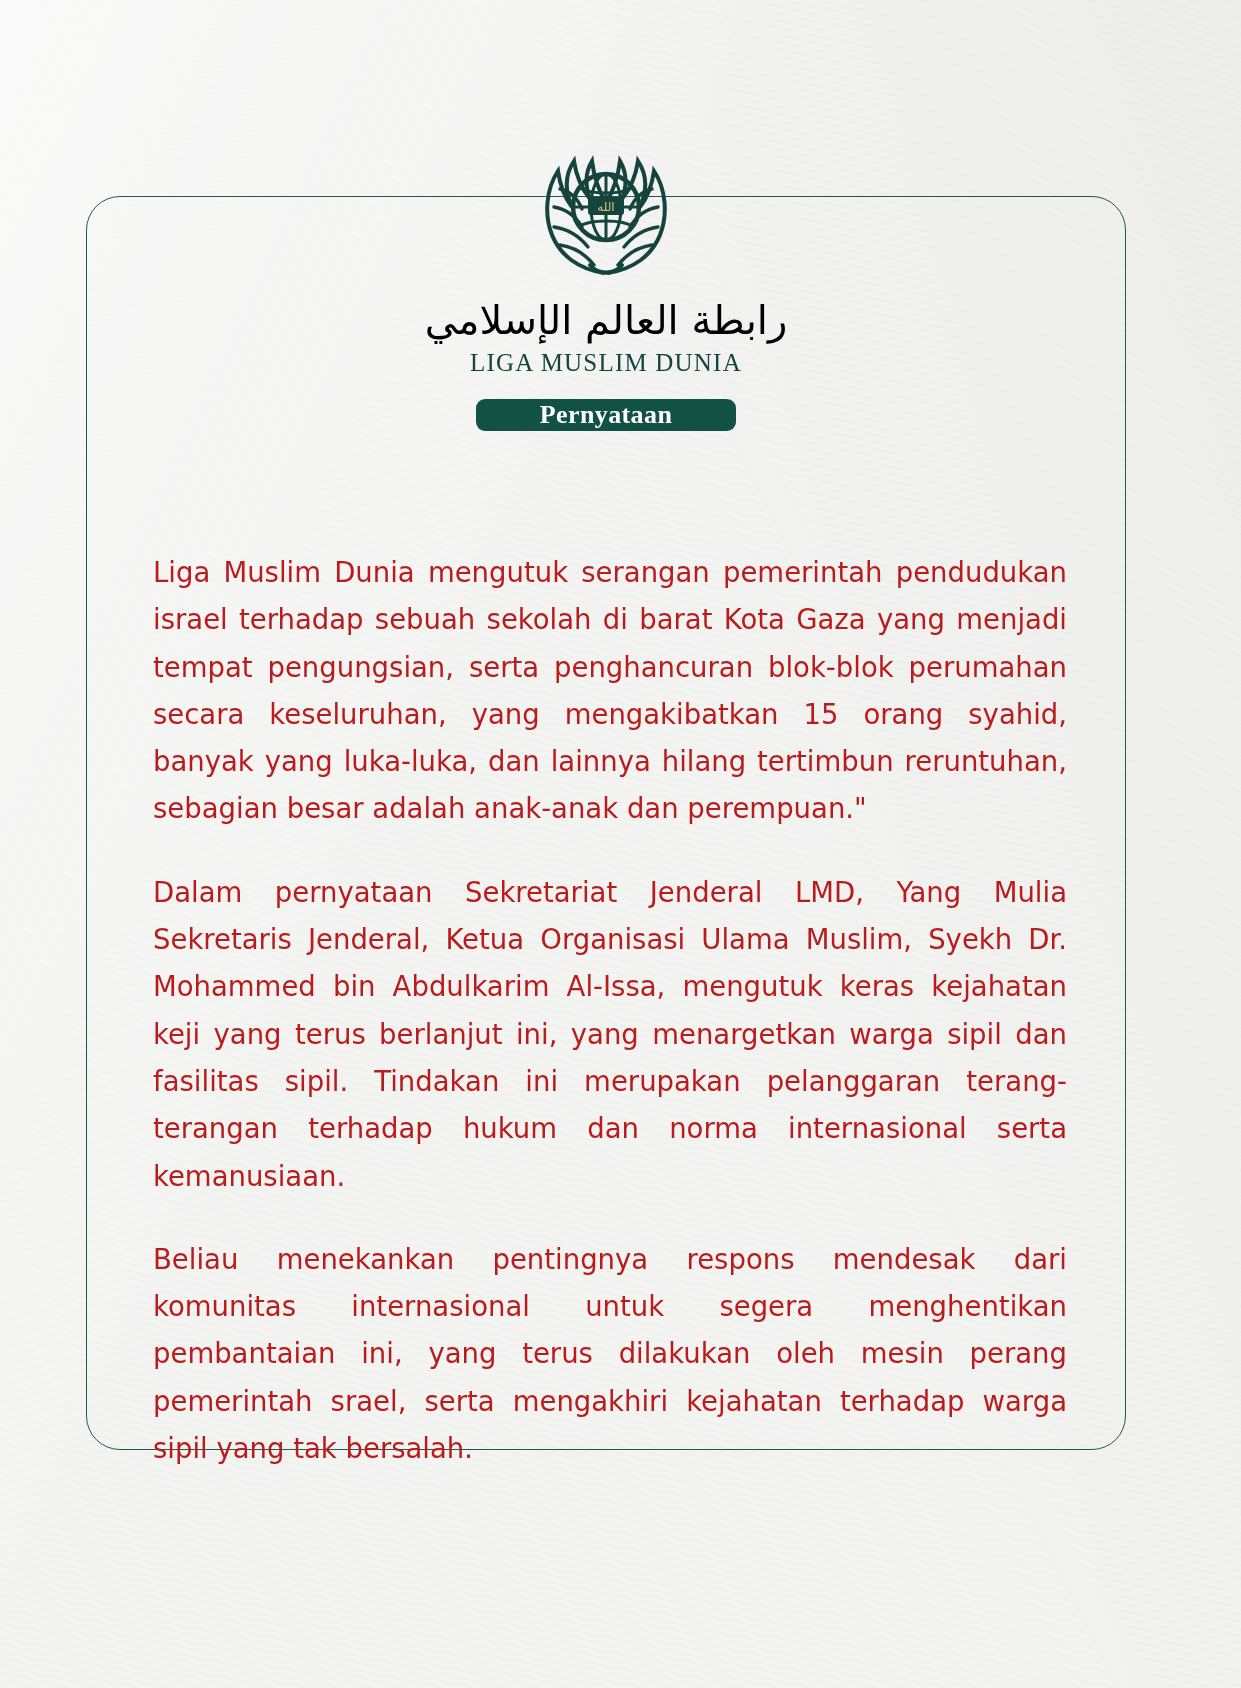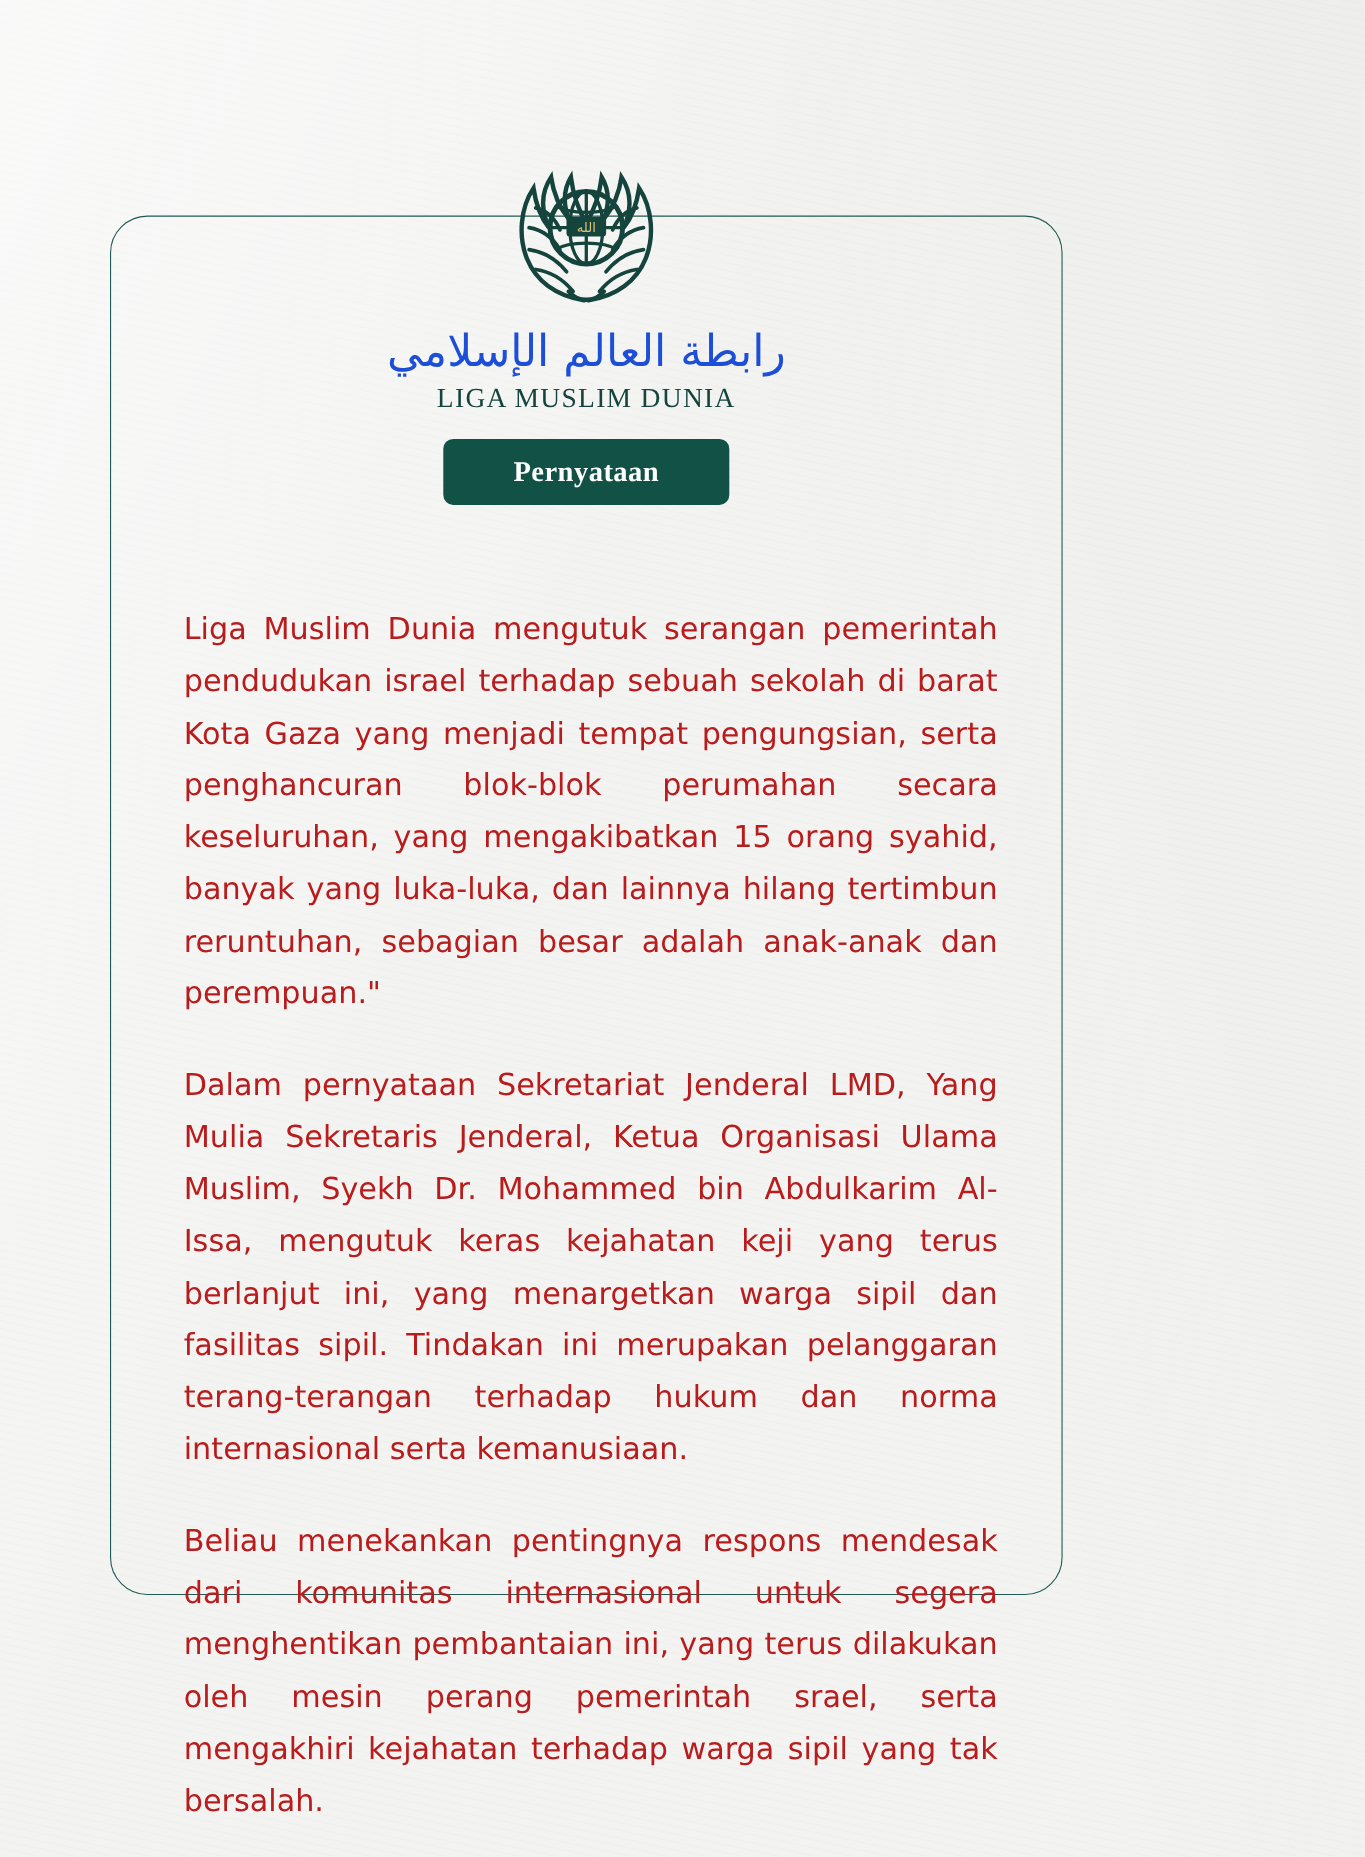--- a/index.html
+++ b/index.html
@@ -23,23 +23,23 @@
     background:
       linear-gradient(115deg, rgba(255,255,255,0.55) 0%, rgba(255,255,255,0) 40%),
       linear-gradient(255deg, rgba(0,0,0,0.025) 0%, rgba(0,0,0,0) 45%),
       repeating-linear-gradient(12deg, rgba(0,0,0,0.012) 0px, rgba(0,0,0,0.012) 1px, rgba(255,255,255,0) 2px, rgba(255,255,255,0) 7px),
       #f3f3f2;
     pointer-events: none;
   }
 
   .card {
     position: absolute;
-    left: 100px;
+    left: 86px;
     top: 196px;
-    width: 866px;
+    width: 1040px;
     height: 1254px;
     border: 1.6px solid #1f5a52;
     border-radius: 34px;
     box-sizing: border-box;
     background: transparent;
   }
 
   .header {
     position: absolute;
     left: 0;
@@ -54,21 +54,21 @@
     margin-top: -52px;
     width: 160px;
     height: 140px;
     display: block;
   }
 
   .arabic-logo {
     margin-top: 12px;
     font-family: "DejaVu Sans", sans-serif;
     font-size: 40px;
-    color: #1d4ed8;
+    color: #000000;
     direction: rtl;
     letter-spacing: 0.5px;
     line-height: 1.15;
     white-space: nowrap;
   }
 
   .latin-logo {
     margin-top: 6px;
     font-family: "Liberation Serif", serif;
     font-weight: normal;
@@ -78,21 +78,21 @@
   }
 
   .badge {
     margin-top: 22px;
     background: #125146;
     color: #ffffff;
     font-family: "Liberation Serif", serif;
     font-weight: bold;
     font-size: 26px;
     letter-spacing: 0.4px;
-    padding: 15px 64px;
+    padding: 1px 64px;
     border-radius: 9px;
     display: inline-block;
   }
 
   .body-area {
     position: absolute;
     left: 66px;
     right: 58px;
     top: 352px;
   }

